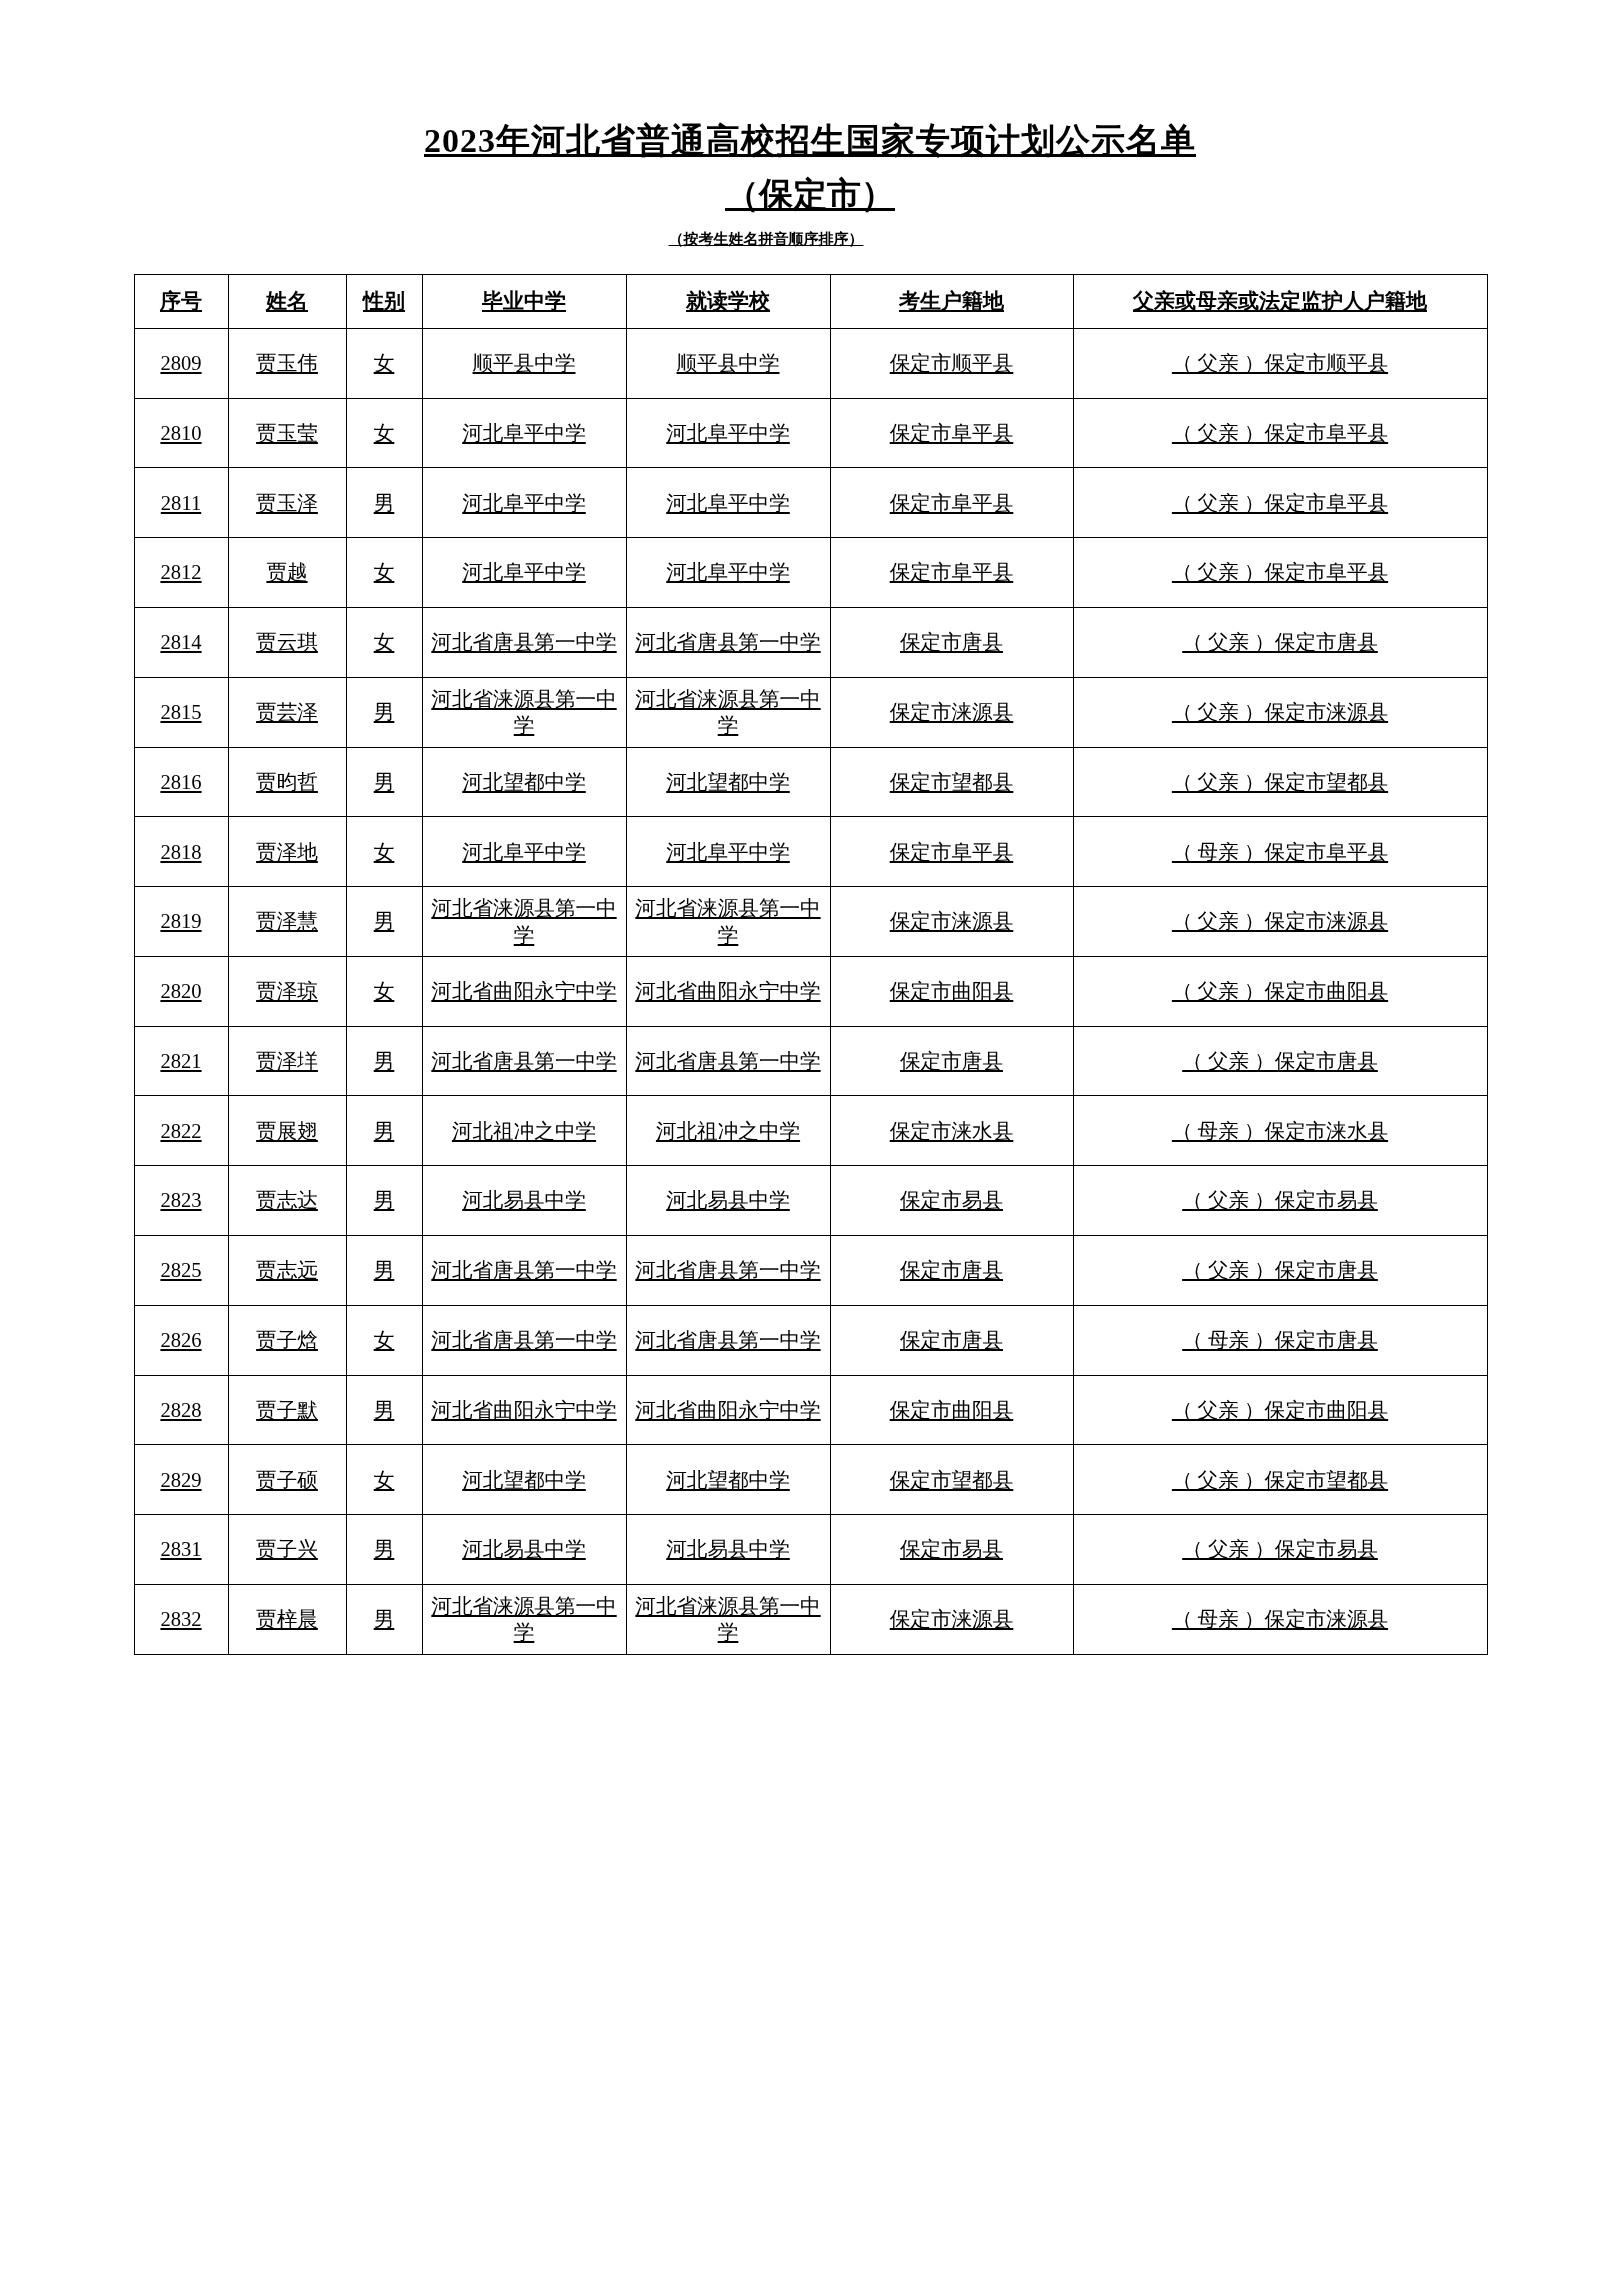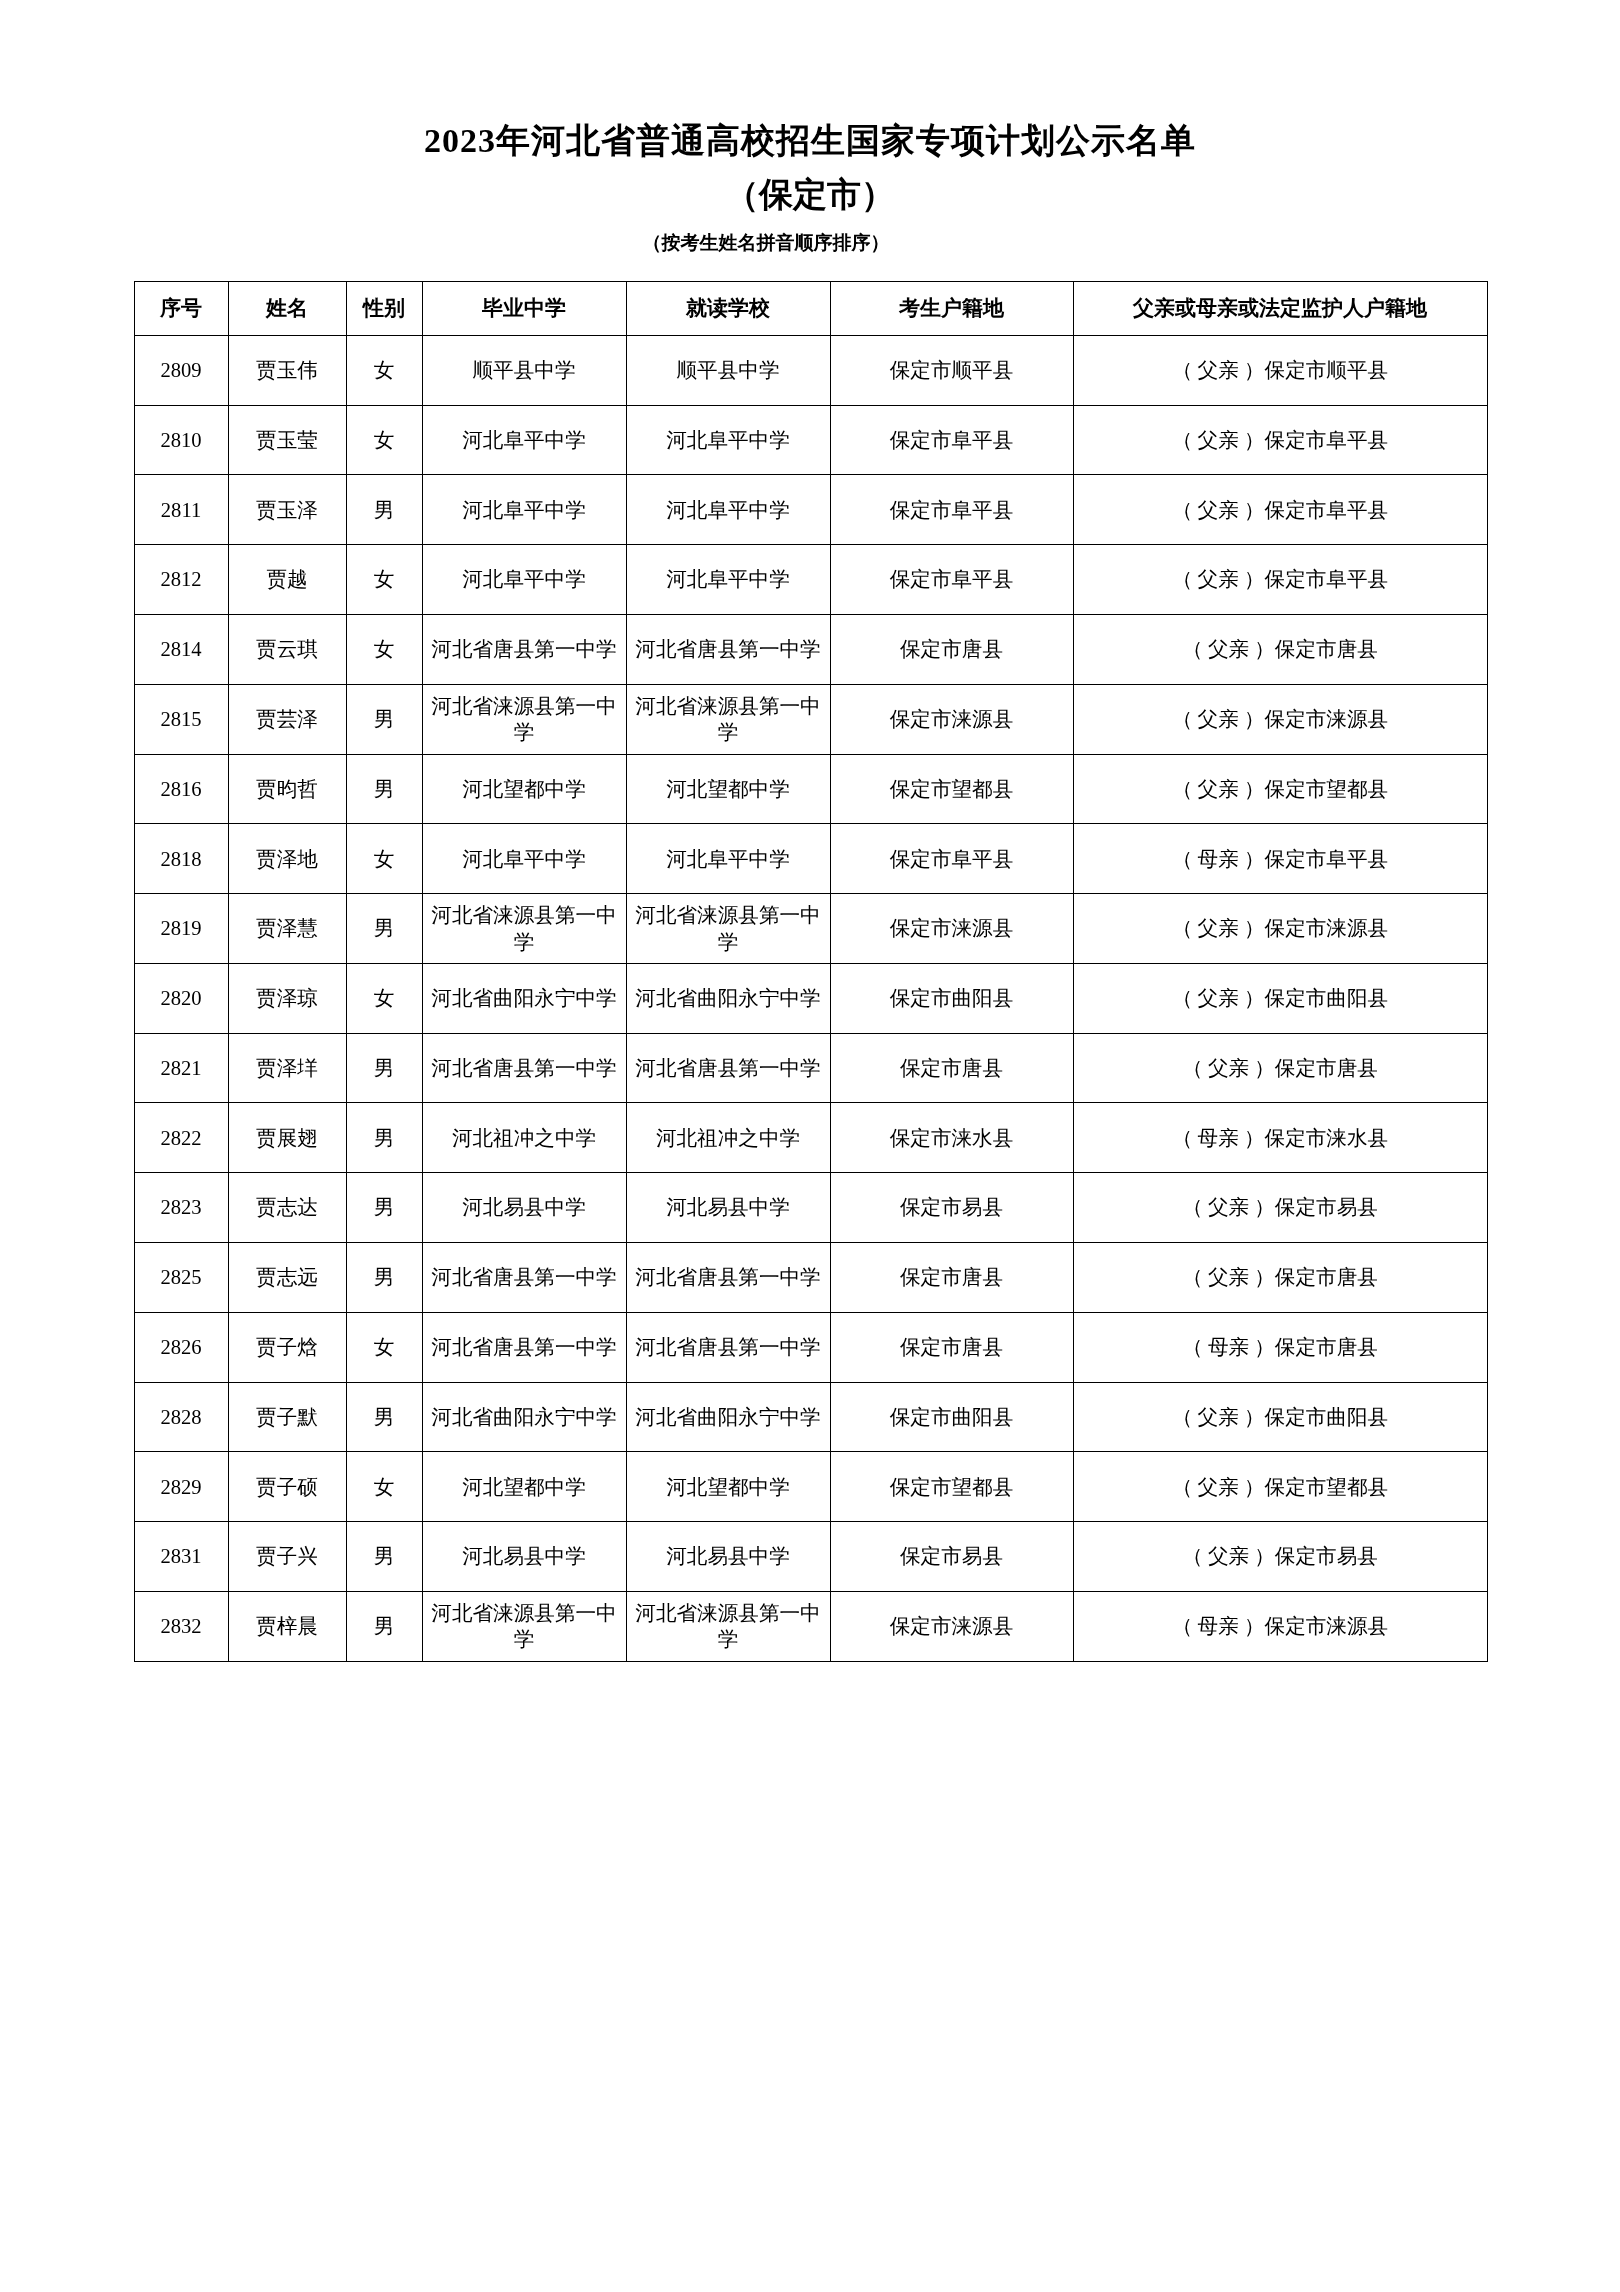--- a/index.html
+++ b/index.html
@@ -13,39 +13,40 @@
     font-family: "Liberation Serif", "DejaVu Serif", serif;
     color: #000000;
     position: relative;
   }
   .page {
     width: 1620px;
     height: 1685px;
     box-sizing: border-box;
     padding: 0;
     position: relative;
+    text-decoration: underline;
   }
   .title-block {
     text-align: center;
     padding-top: 118px;
   }
   .doc-title {
     font-size: 34px;
     font-weight: bold;
     letter-spacing: 1px;
     line-height: 1.35;
   }
   .doc-subtitle {
     font-size: 34px;
     font-weight: bold;
     line-height: 1.35;
     margin-top: 8px;
   }
   .doc-note {
-    font-size: 19px;
+    font-size: 15px;
     font-weight: bold;
     margin-top: 11.8px;
     margin-right: 88px;
     text-align: center;
   }
   .table-wrap {
     margin: 25.5px auto 0 auto;
     width: 1353px;
   }
   table.roster {

